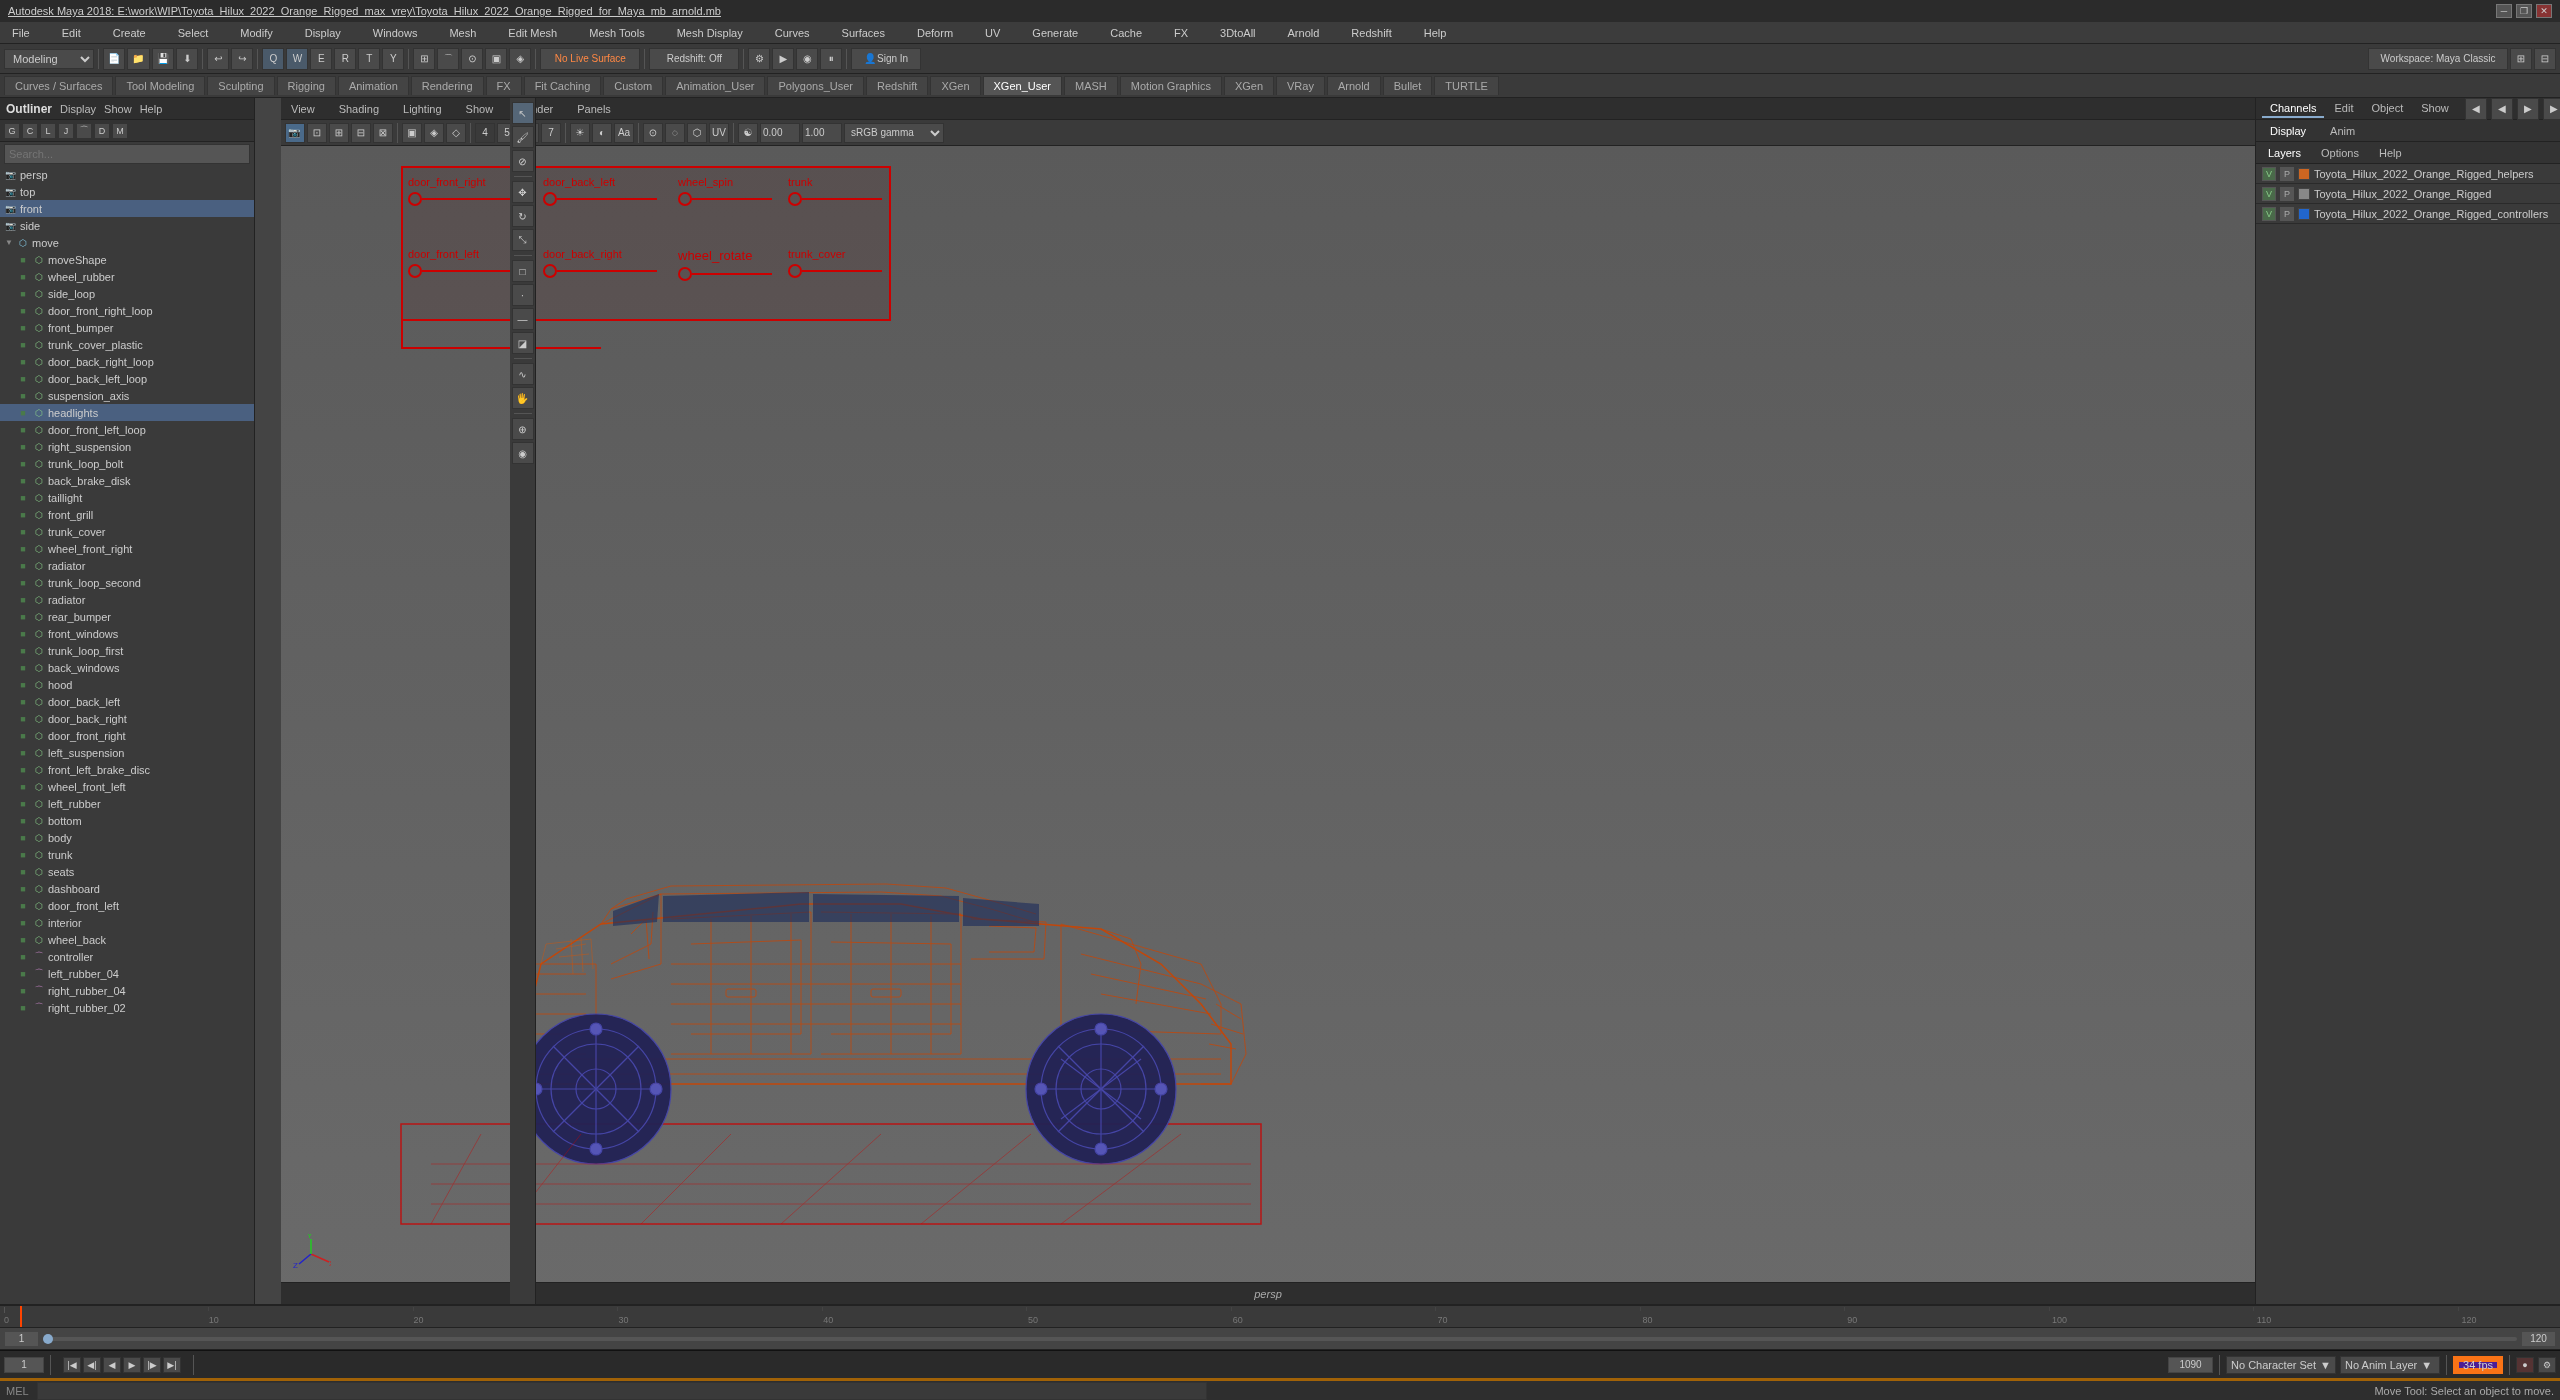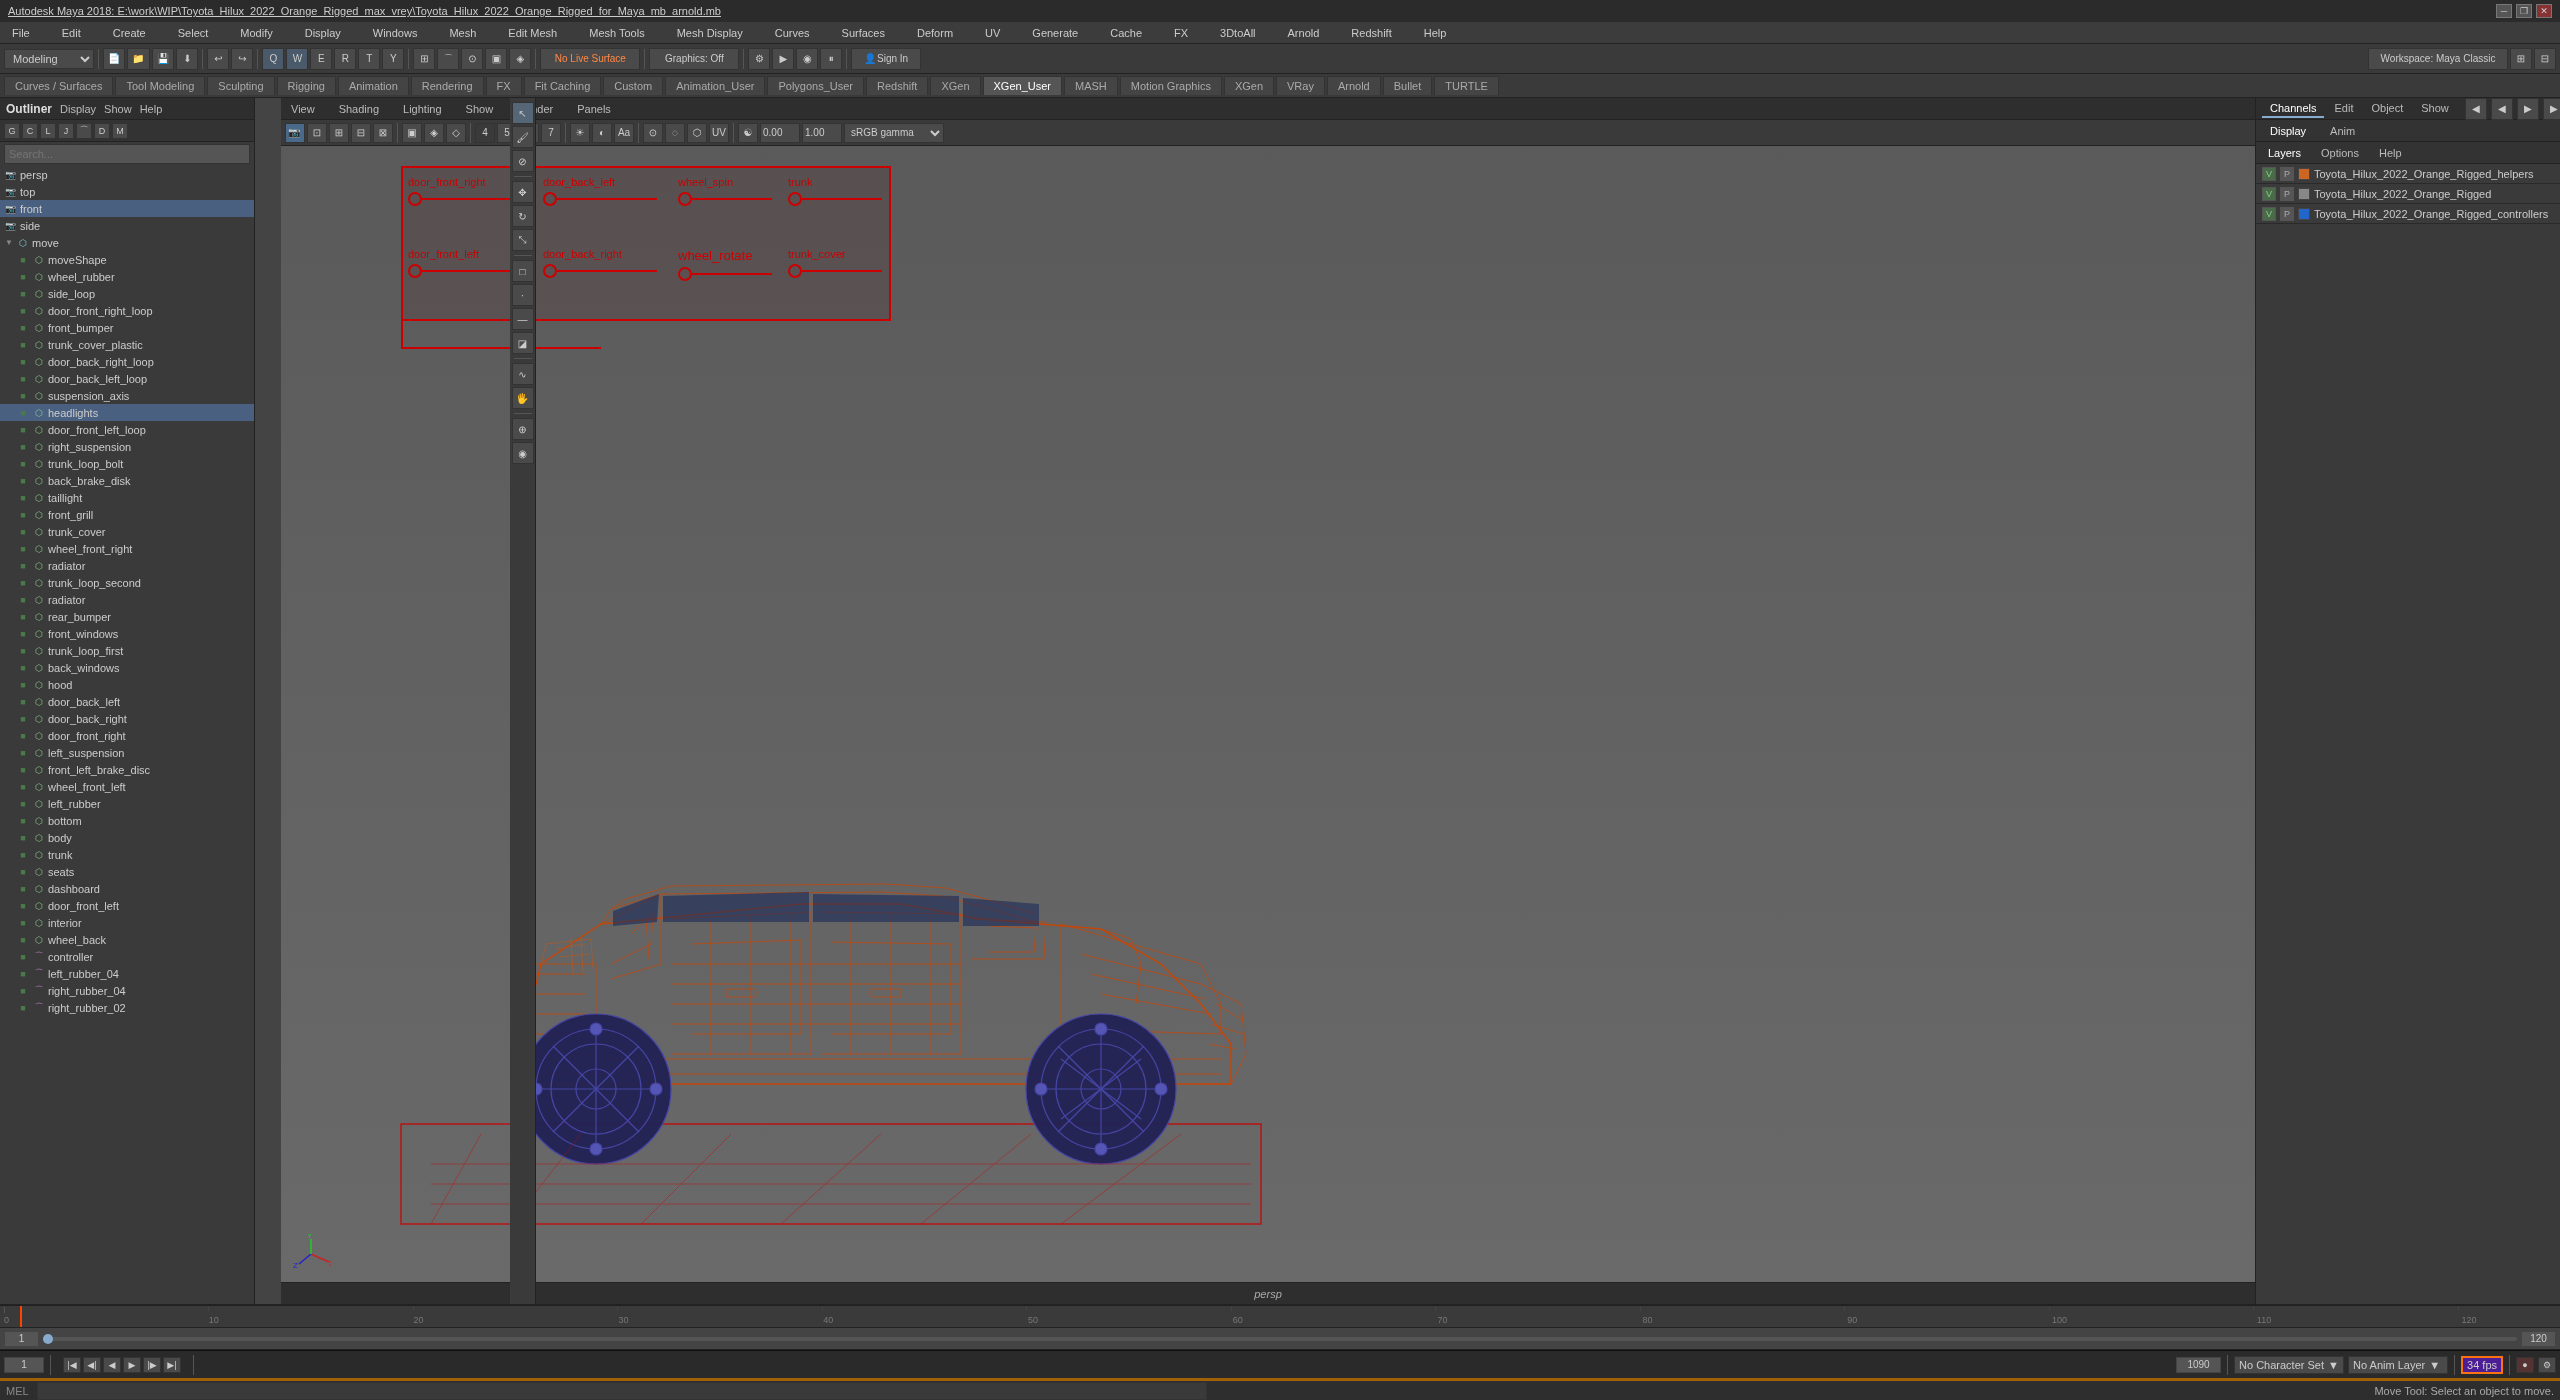--- a/index.html
+++ b/index.html
@@ -444,21 +444,21 @@
       padding: 0 4px;
     }
 
     
     ::-webkit-scrollbar { width: 8px; height: 8px; }
     ::-webkit-scrollbar-track { background: #2a2a2a; }
     ::-webkit-scrollbar-thumb { background: #555; border-radius: 2px; }
     .status-field {
       height: 18px;
       background: #4c1d95;
-      border: 2px solid #f97316;
+      border: 6px solid #f97316;
       color: #ccc;
       font-size: 11px;
       padding: 0 4px;
       display: flex;
       align-items: center;
     }
     .status-dropdown {
       height: 18px;
       background: #4a4a4a;
       border: 1px solid #333;
@@ -641,21 +641,21 @@
 
     <div class="toolbar-btn">⊞</div>
     <div class="toolbar-btn">⌒</div>
     <div class="toolbar-btn">⊙</div>
     <div class="toolbar-btn">▣</div>
     <div class="toolbar-btn">◈</div>
     <div class="toolbar-separator"></div>
 
     <div class="toolbar-btn" style="color:#ff8844; min-width:100px;">No Live Surface</div>
     <div class="toolbar-separator"></div>
-    <div class="toolbar-btn" style="min-width:90px;">Graphics: Off</div>
+    <div class="toolbar-btn" style="min-width:90px;">Redshift: Off</div>
     <div class="toolbar-separator"></div>
 
     <div class="toolbar-btn">⚙</div>
     <div class="toolbar-btn">▶</div>
     <div class="toolbar-btn">◉</div>
     <div class="toolbar-btn">⏸</div>
     <div class="toolbar-separator"></div>
     <div class="toolbar-btn" style="min-width:70px;">👤 <span>Sign In</span></div>
     <div style="flex:1"></div>
     <div class="toolbar-btn" style="min-width:140px;">Workspace: Maya Classic</div>

